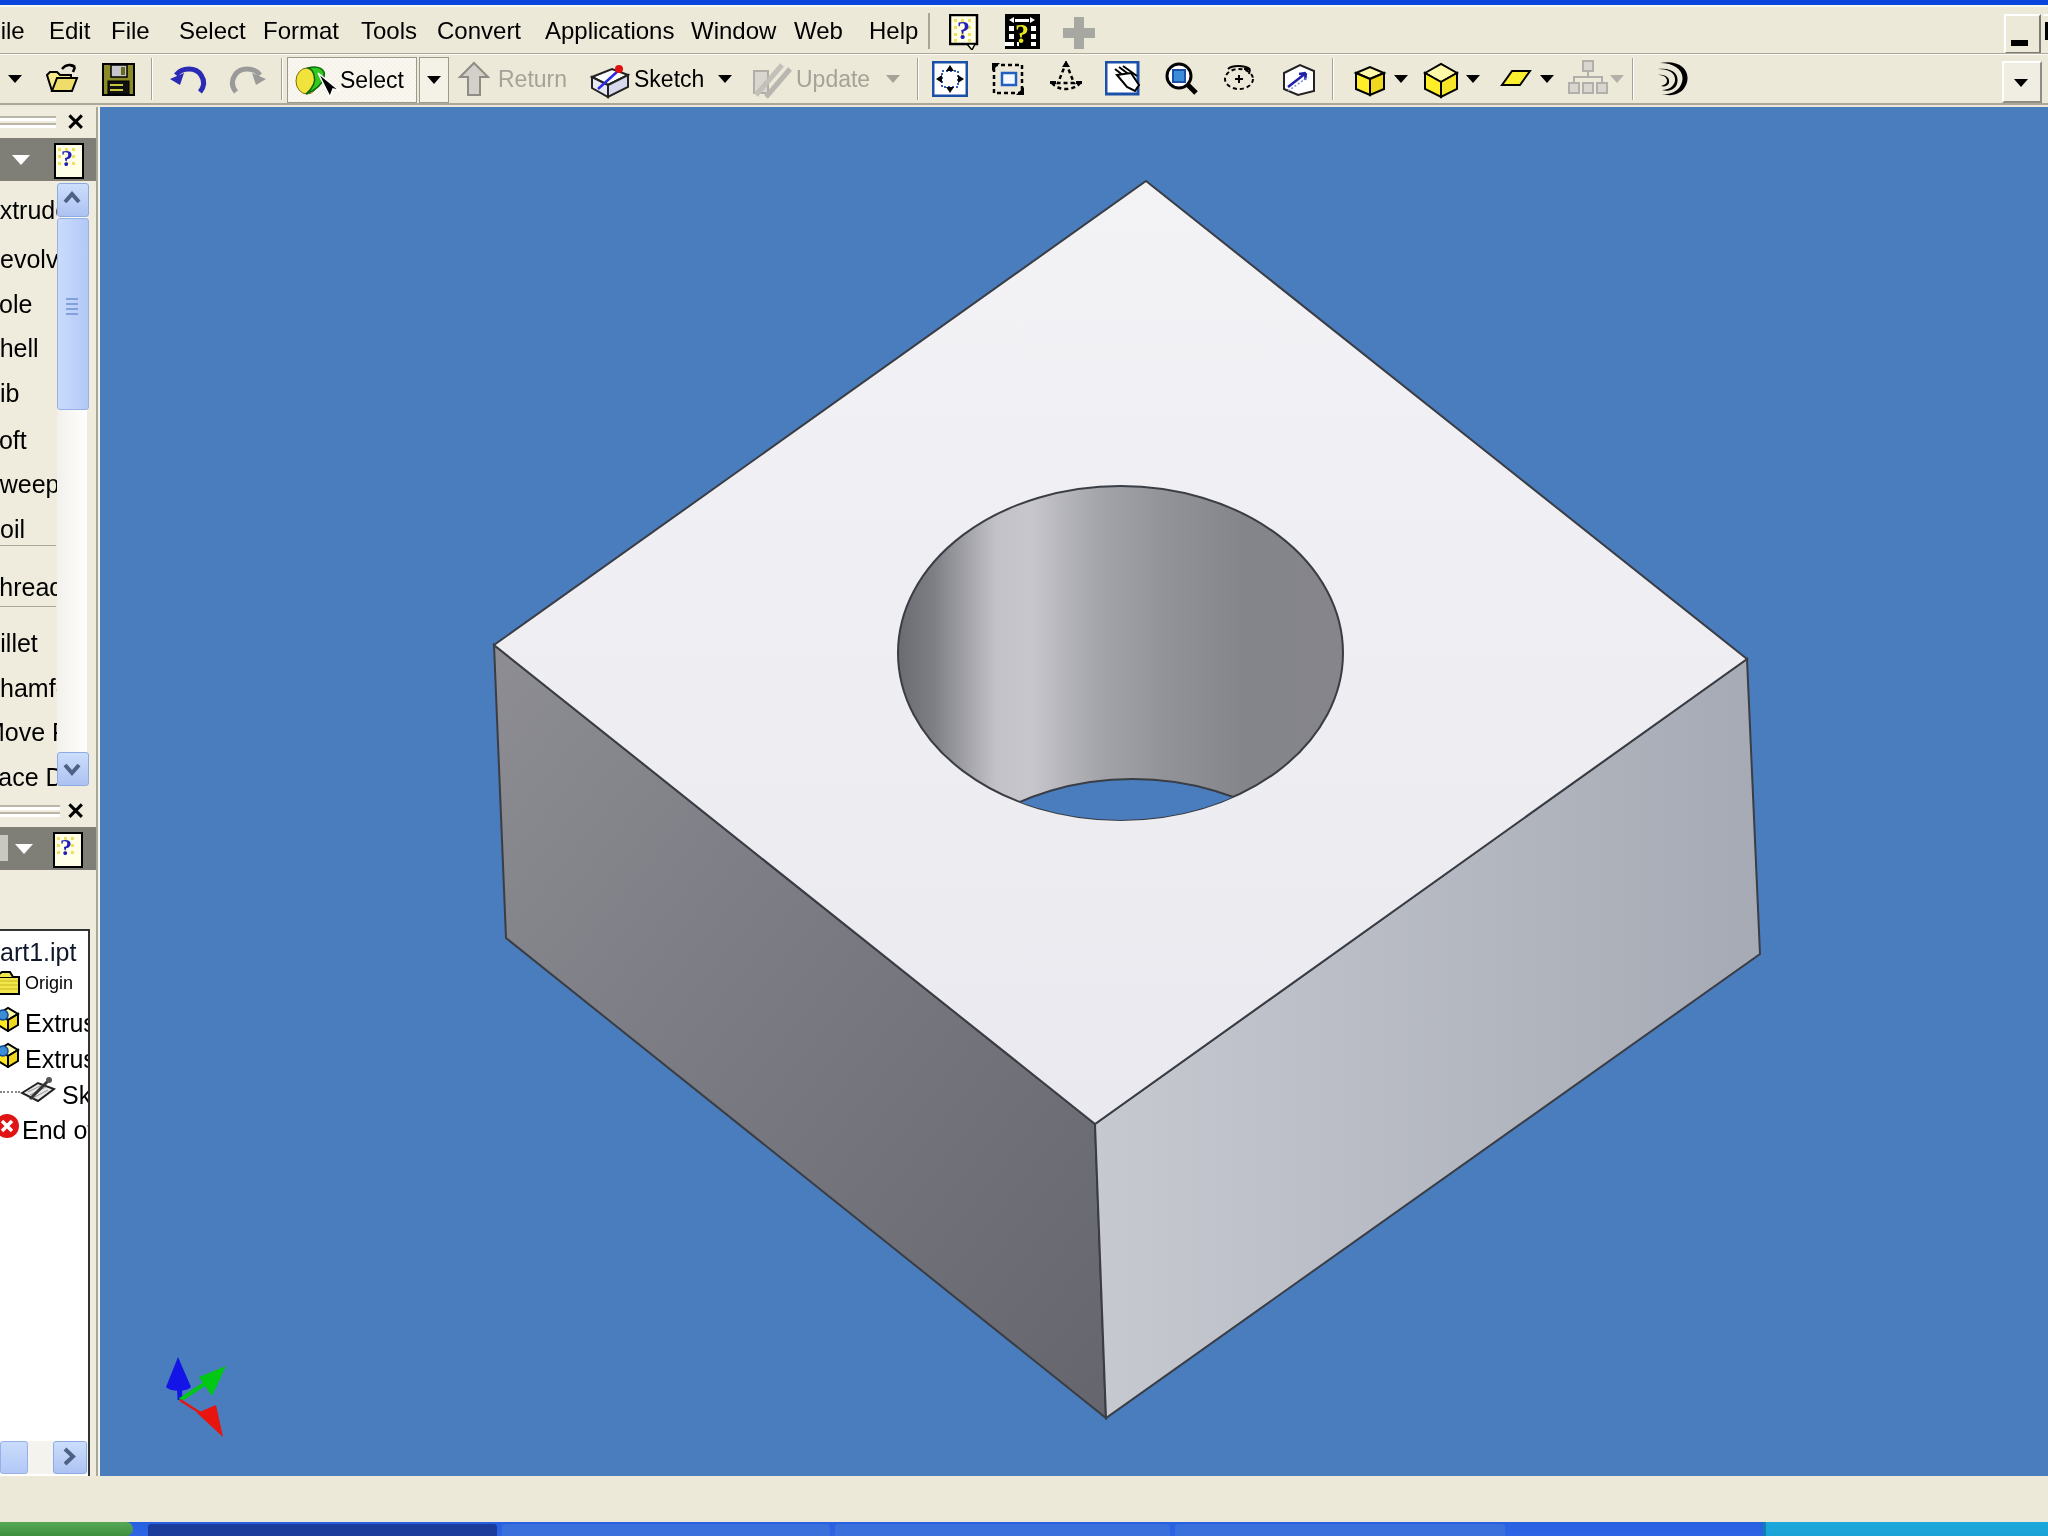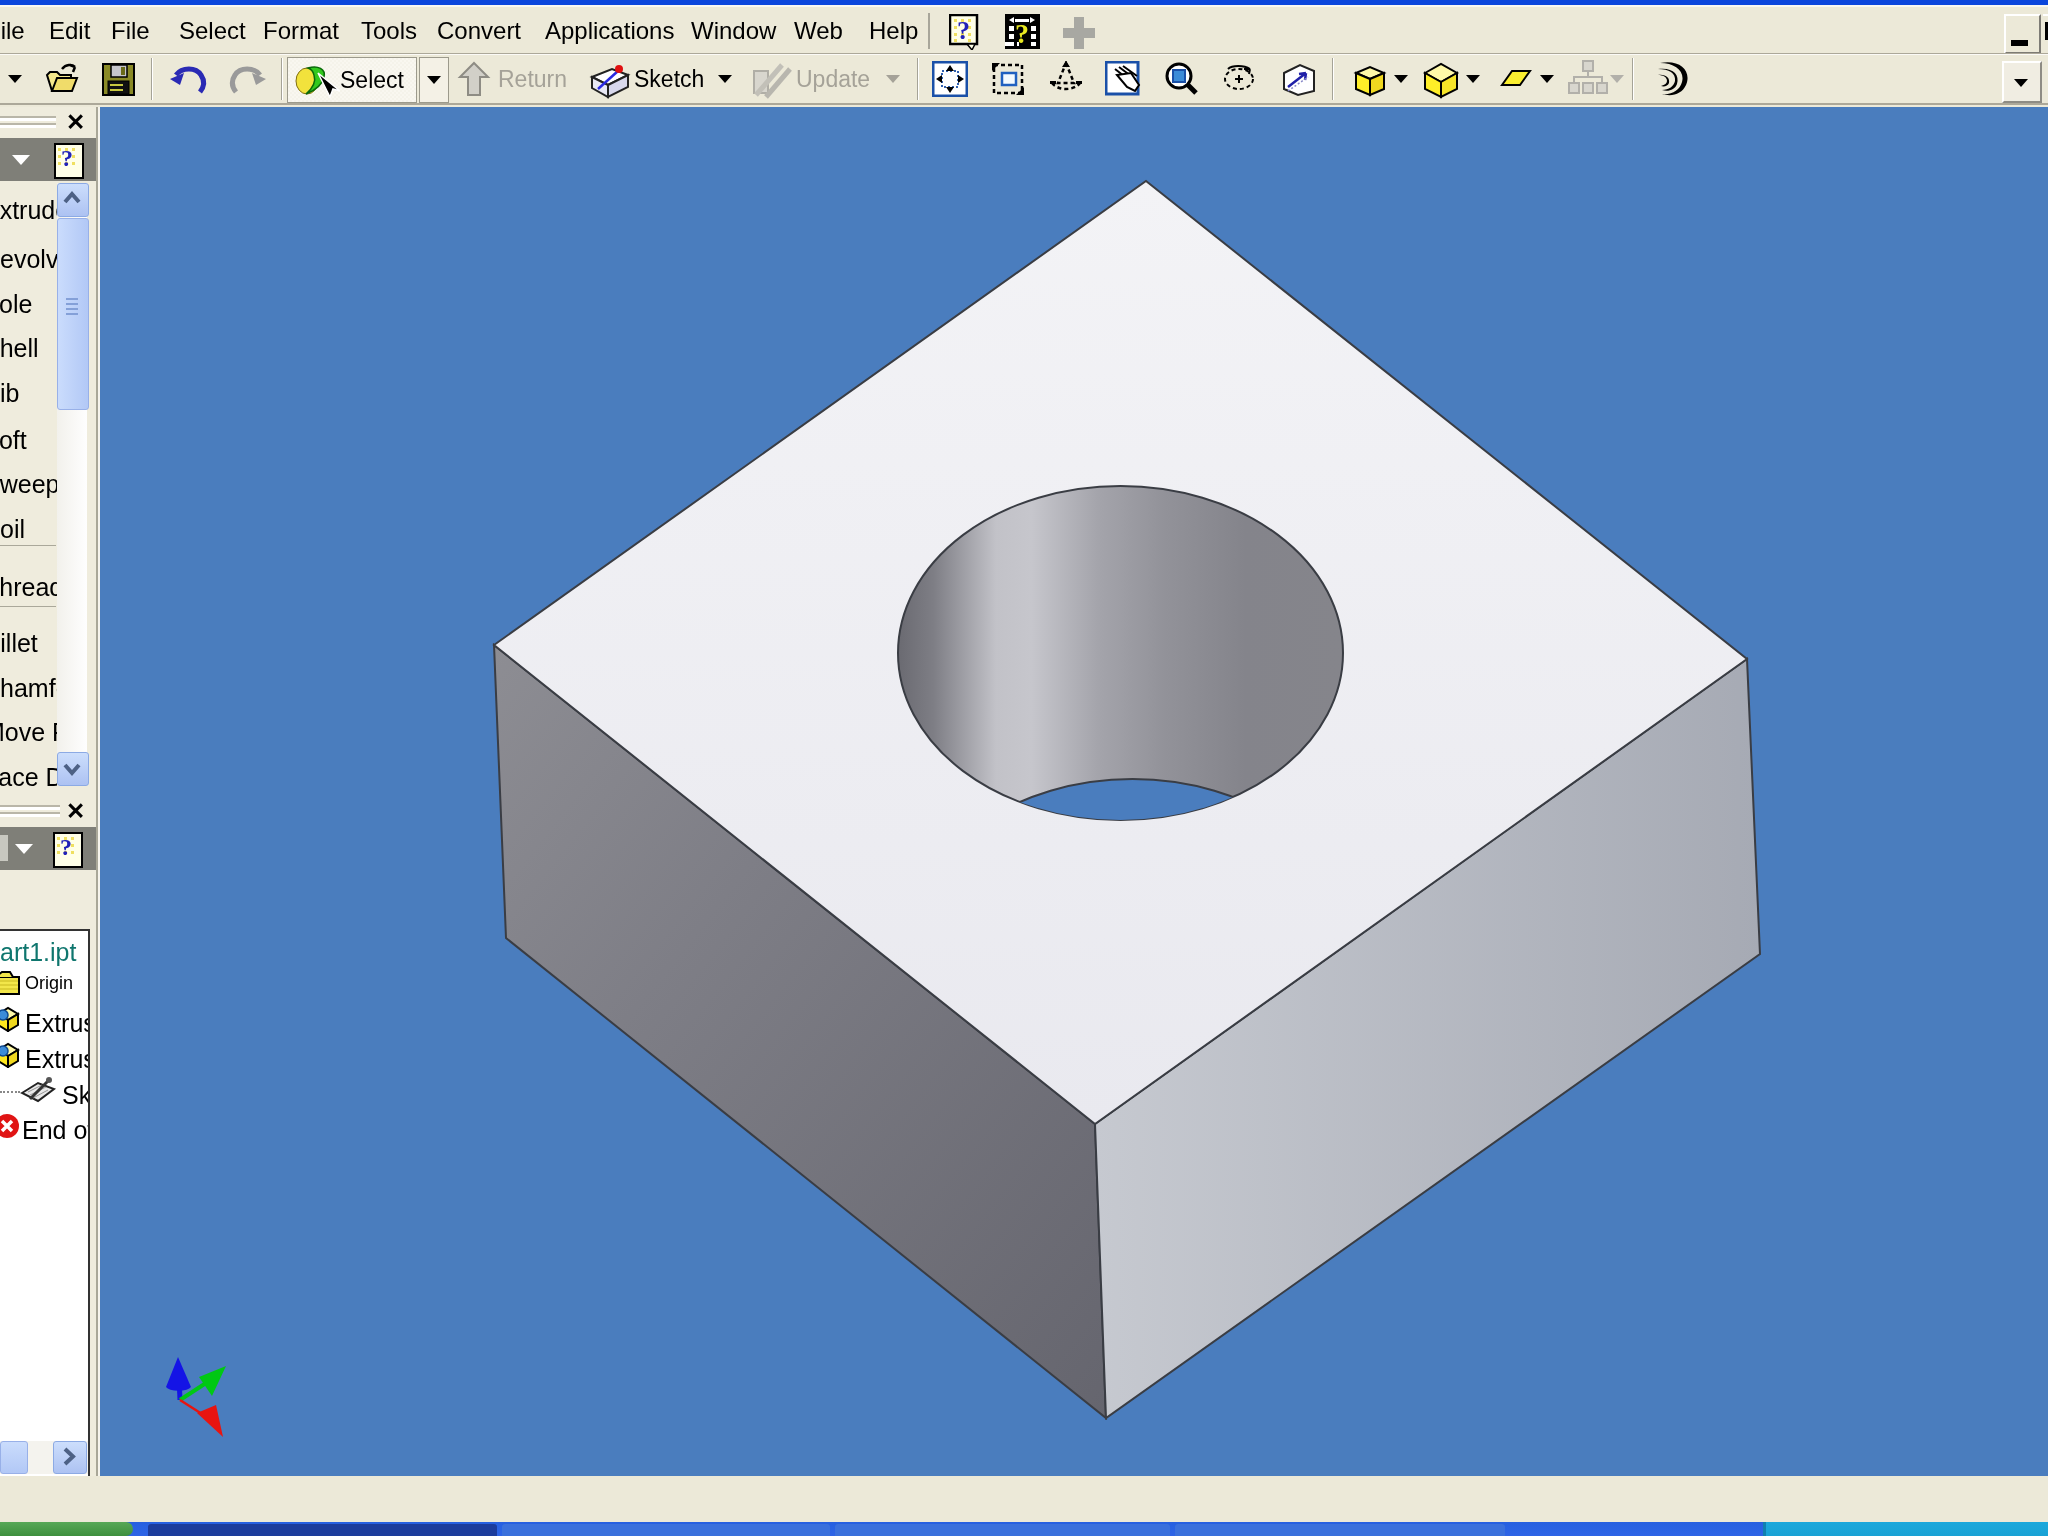--- a/index.html
+++ b/index.html
@@ -417,21 +417,21 @@
             <rect x="2" y="17" width="3" height="3"></rect>
             <rect x="9" y="17" width="3" height="3"></rect>
             <rect x="16" y="17" width="3" height="3"></rect>
           </g>
         <text x="5" y="21" font-family="Liberation Serif" font-size="24" font-weight="bold" fill="#2222B8">?</text>
       </svg>
     </div>
   </div>
 
   <div class="abs" style="left:0;top:139px;width:88px;height:545px;background:#fff;border-top:2px solid #333;border-right:2px solid #333;border-bottom:2px solid #333;overflow:hidden;">
-    <div class="abs" style="left:0;top:7px;font-size:25px;color:#0f766e;white-space:nowrap;">art1.ipt</div>
+    <div class="abs" style="left:0;top:7px;font-size:25px;color:#0f172a;white-space:nowrap;">art1.ipt</div>
 
     <svg class="abs" style="left:-6px;top:40px;" width="26" height="26">
       <rect x="1" y="6" width="24" height="17" fill="#F2E64A" stroke="#000" stroke-width="2"></rect>
       <path d="M1 6 L8 1 L16 1 L19 6" fill="#F2E64A" stroke="#000" stroke-width="2"></path>
       <g stroke="#C8B820" stroke-width="1">
           <line x1="2" y1="10" x2="24" y2="10"></line>
           <line x1="2" y1="14" x2="24" y2="14"></line>
           <line x1="2" y1="18" x2="24" y2="18"></line>
         </g>
     </svg>

